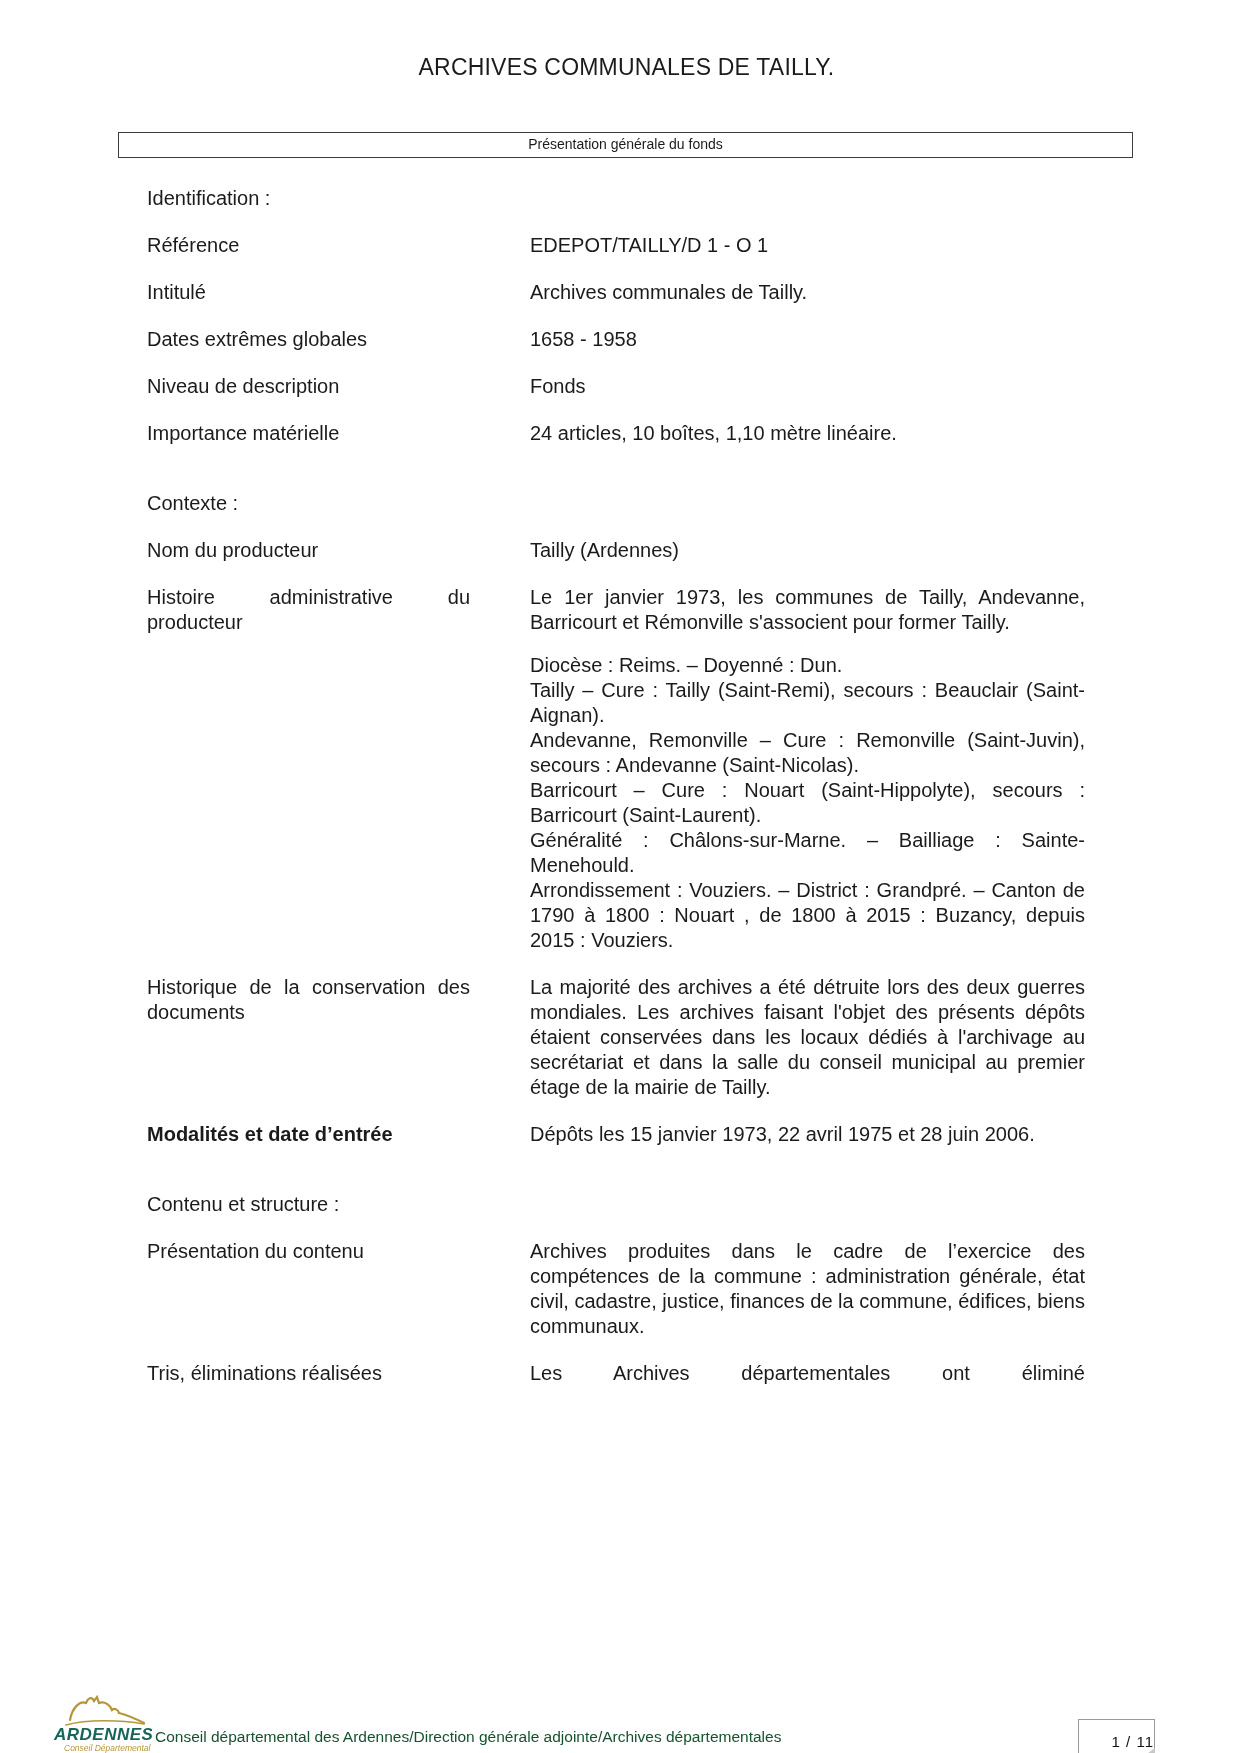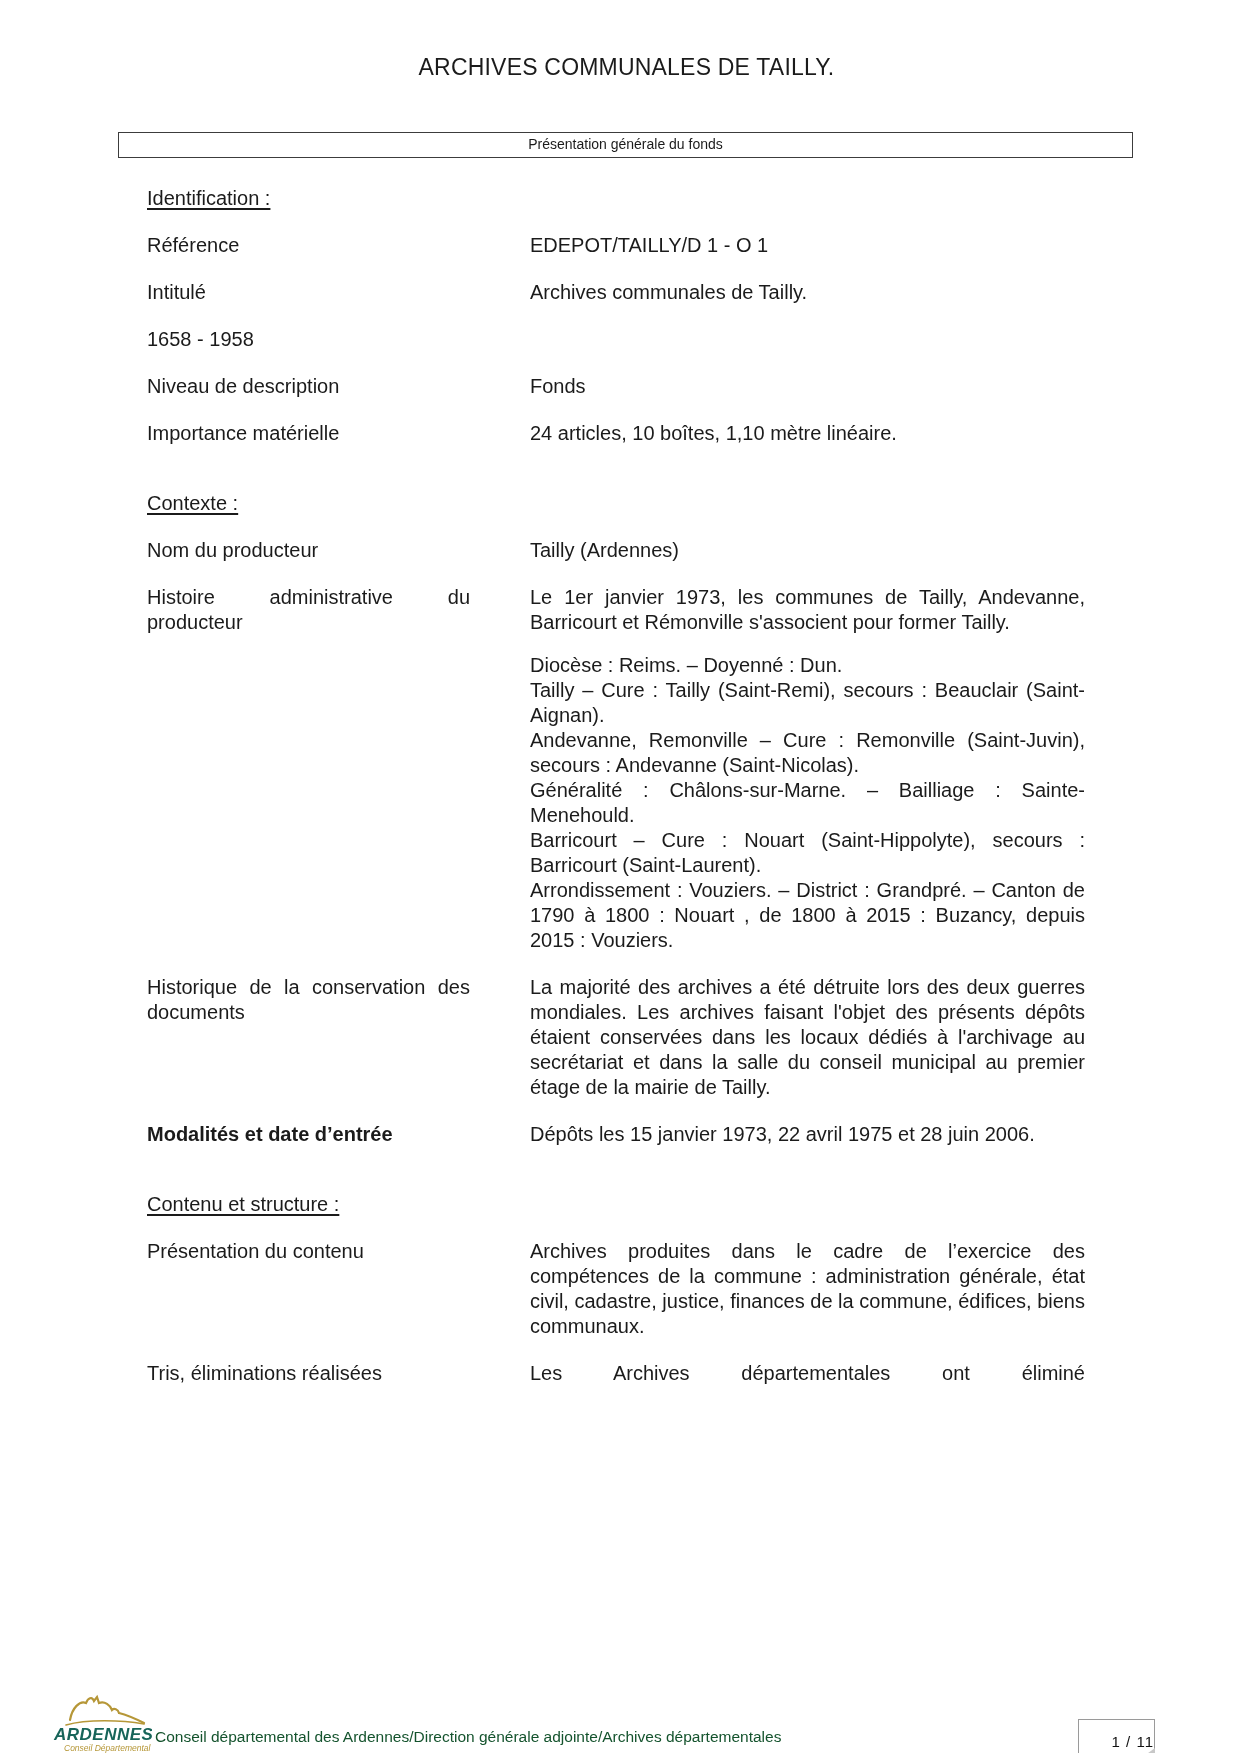--- a/index.html
+++ b/index.html
@@ -12,21 +12,21 @@
     margin:0 0 0 118px;padding-top:54px;width:1017px;
     text-align:center;font-size:23px;font-weight:400;letter-spacing:.2px;
   }
   .banner{
     margin:51px 0 0 118px;width:1015px;box-sizing:border-box;
     border:1px solid #3c3c3c;
     text-align:center;font-size:14px;padding:3px 0 5px 0;
   }
   .content{margin-left:147px;width:938px;}
   .section-heading{
-    font-size:20px;font-weight:400;text-decoration:underline;
+    font-size:20px;font-weight:400;
     text-underline-offset:3px;
     margin:45px 0 22px 0;line-height:25px;
   }
   .section-heading.first{margin-top:28px;}
   .row{
     display:grid;grid-template-columns:383px 555px;
     margin-bottom:22px;font-size:20px;line-height:25px;
   }
   .row .label{padding-right:60px;text-align:justify;}
   .row .label.bold{font-weight:700;}
@@ -65,20 +65,21 @@
 
   <div class="row">
     <div class="label">Référence</div>
     <div class="value">EDEPOT/TAILLY/D 1 - O 1</div>
   </div>
   <div class="row">
     <div class="label">Intitulé</div>
     <div class="value">Archives communales de Tailly.</div>
   </div>
   <div class="row">
+    <div class="label">Dates extrêmes globales</div>
     <div class="value">1658 - 1958</div>
   </div>
   <div class="row">
     <div class="label">Niveau de description</div>
     <div class="value">Fonds</div>
   </div>
   <div class="row">
     <div class="label">Importance matérielle</div>
     <div class="value">24 articles, 10 boîtes, 1,10 mètre linéaire.</div>
   </div>
@@ -90,22 +91,22 @@
     <div class="value">Tailly (Ardennes)</div>
   </div>
 
   <div class="row">
     <div class="label">Histoire administrative du producteur</div>
     <div class="value">
       <p class="para-gap">Le 1er janvier 1973, les communes de Tailly, Andevanne, Barricourt et Rémonville s'associent pour former Tailly.</p>
       <p>Diocèse : Reims. – Doyenné : Dun.</p>
       <p>Tailly – Cure : Tailly (Saint-Remi), secours : Beauclair (Saint-Aignan).</p>
       <p>Andevanne, Remonville – Cure : Remonville (Saint-Juvin), secours : Andevanne (Saint-Nicolas).</p>
+      <p>Barricourt – Cure : Nouart (Saint-Hippolyte), secours : Barricourt (Saint-Laurent).</p>
       <p>Généralité : Châlons-sur-Marne. – Bailliage : Sainte-Menehould.</p>
-      <p>Barricourt – Cure : Nouart (Saint-Hippolyte), secours : Barricourt (Saint-Laurent).</p>
       <p>Arrondissement : Vouziers. – District : Grandpré. – Canton de 1790 à 1800 : Nouart , de 1800 à 2015 : Buzancy, depuis 2015 : Vouziers.</p>
     </div>
   </div>
 
   <div class="row">
     <div class="label">Historique de la conservation des documents</div>
     <div class="value">La majorité des archives a été détruite lors des deux guerres mondiales. Les archives faisant l'objet des présents dépôts étaient conservées dans les locaux dédiés à l'archivage au secrétariat et dans la salle du conseil municipal au premier étage de la mairie de Tailly.</div>
   </div>
 
   <div class="row">

